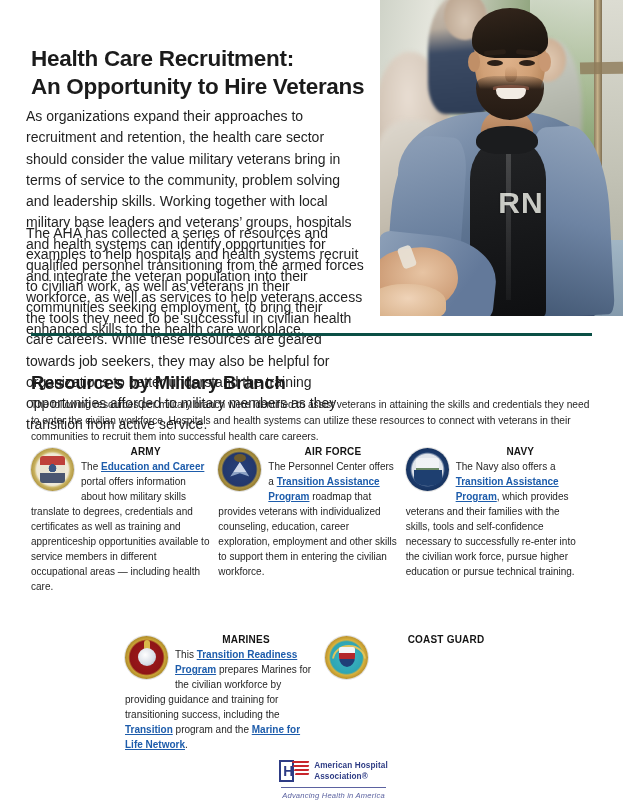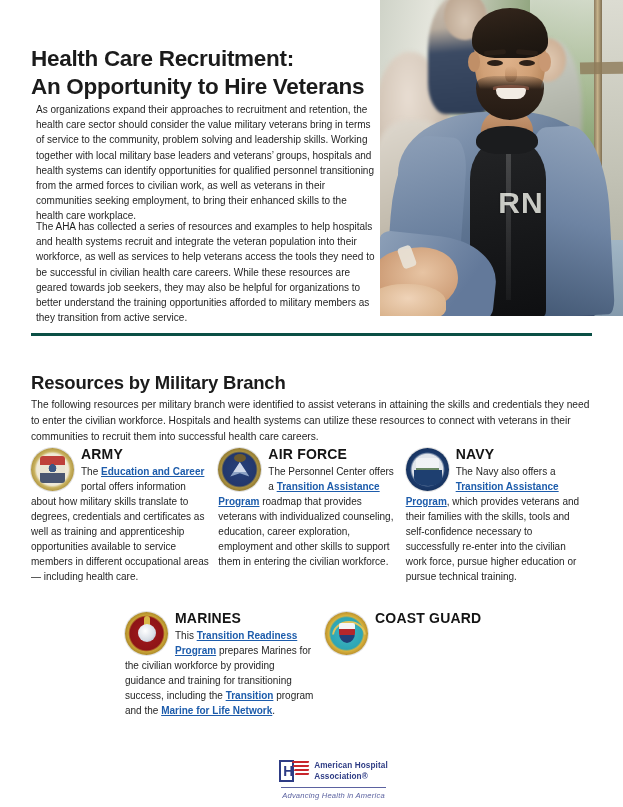--- a/index.html
+++ b/index.html
@@ -188,22 +188,22 @@
     background:linear-gradient(180deg,rgba(255,255,255,.18),rgba(255,255,255,.04));
   }
 
   
   .headline {
     position:absolute; left:31px; top:30px; width:340px;
     font-size:22.5px; font-weight:bold; line-height:1.22;
     letter-spacing:-0.3px; color:#1b1b1b;
   }
   .para {
-    position:absolute; left:36px; width:340px;
-    font-size:10px; line-height:1.52; color:#1f1f1f;
+    position:absolute; left:26px; width:340px;
+    font-size:14px; line-height:1.52; color:#1f1f1f;
   }
   .para-1 { top:92px; }
   .para-2 { top:209px; }
 
   
   .divider {
     position:absolute; left:31px; top:333px; width:561px; height:3px;
     background:#0a4f45;
   }
   .section-title {
@@ -218,29 +218,29 @@
   
   .branches-row1 {
     position:absolute; left:31px; top:446px; width:562px;
     display:flex; gap:0;
   }
   .branches-row2 {
     position:absolute; left:125px; top:610px; width:400px;
     display:flex; gap:0;
   }
   .branch { width:195px; position:relative; padding-right:8px; }
-  .branch-r2 { width:200px; position:relative; padding-right:8px; }
+  .branch-r2 { width:200px; position:relative; padding-right:8px;margin-top:24px; }
   .seal {
     float:left; width:43px; height:43px; margin:2px 7px 1px 0;
     border-radius:50%; position:relative; overflow:hidden;
     box-shadow:0 0 0 1px rgba(0,0,0,.12);
   }
   .branch-name {
-    font-size:14px; font-weight:bold; letter-spacing:.2px;
-    color:#141414; margin:0 0 1px 0; line-height:1.2;
+    font-size:10px; font-weight:bold; letter-spacing:.2px;
+    color:#141414; margin:0 0 1px 0; line-height:1.2;text-align:center;
   }
   .branch-text {
     font-size:10px; line-height:1.5; color:#1f1f1f;
   }
   .branch-text a, .lnk {
     color:#1d5cab; text-decoration:underline; font-weight:bold;
   }
 
   
   .seal-army {

